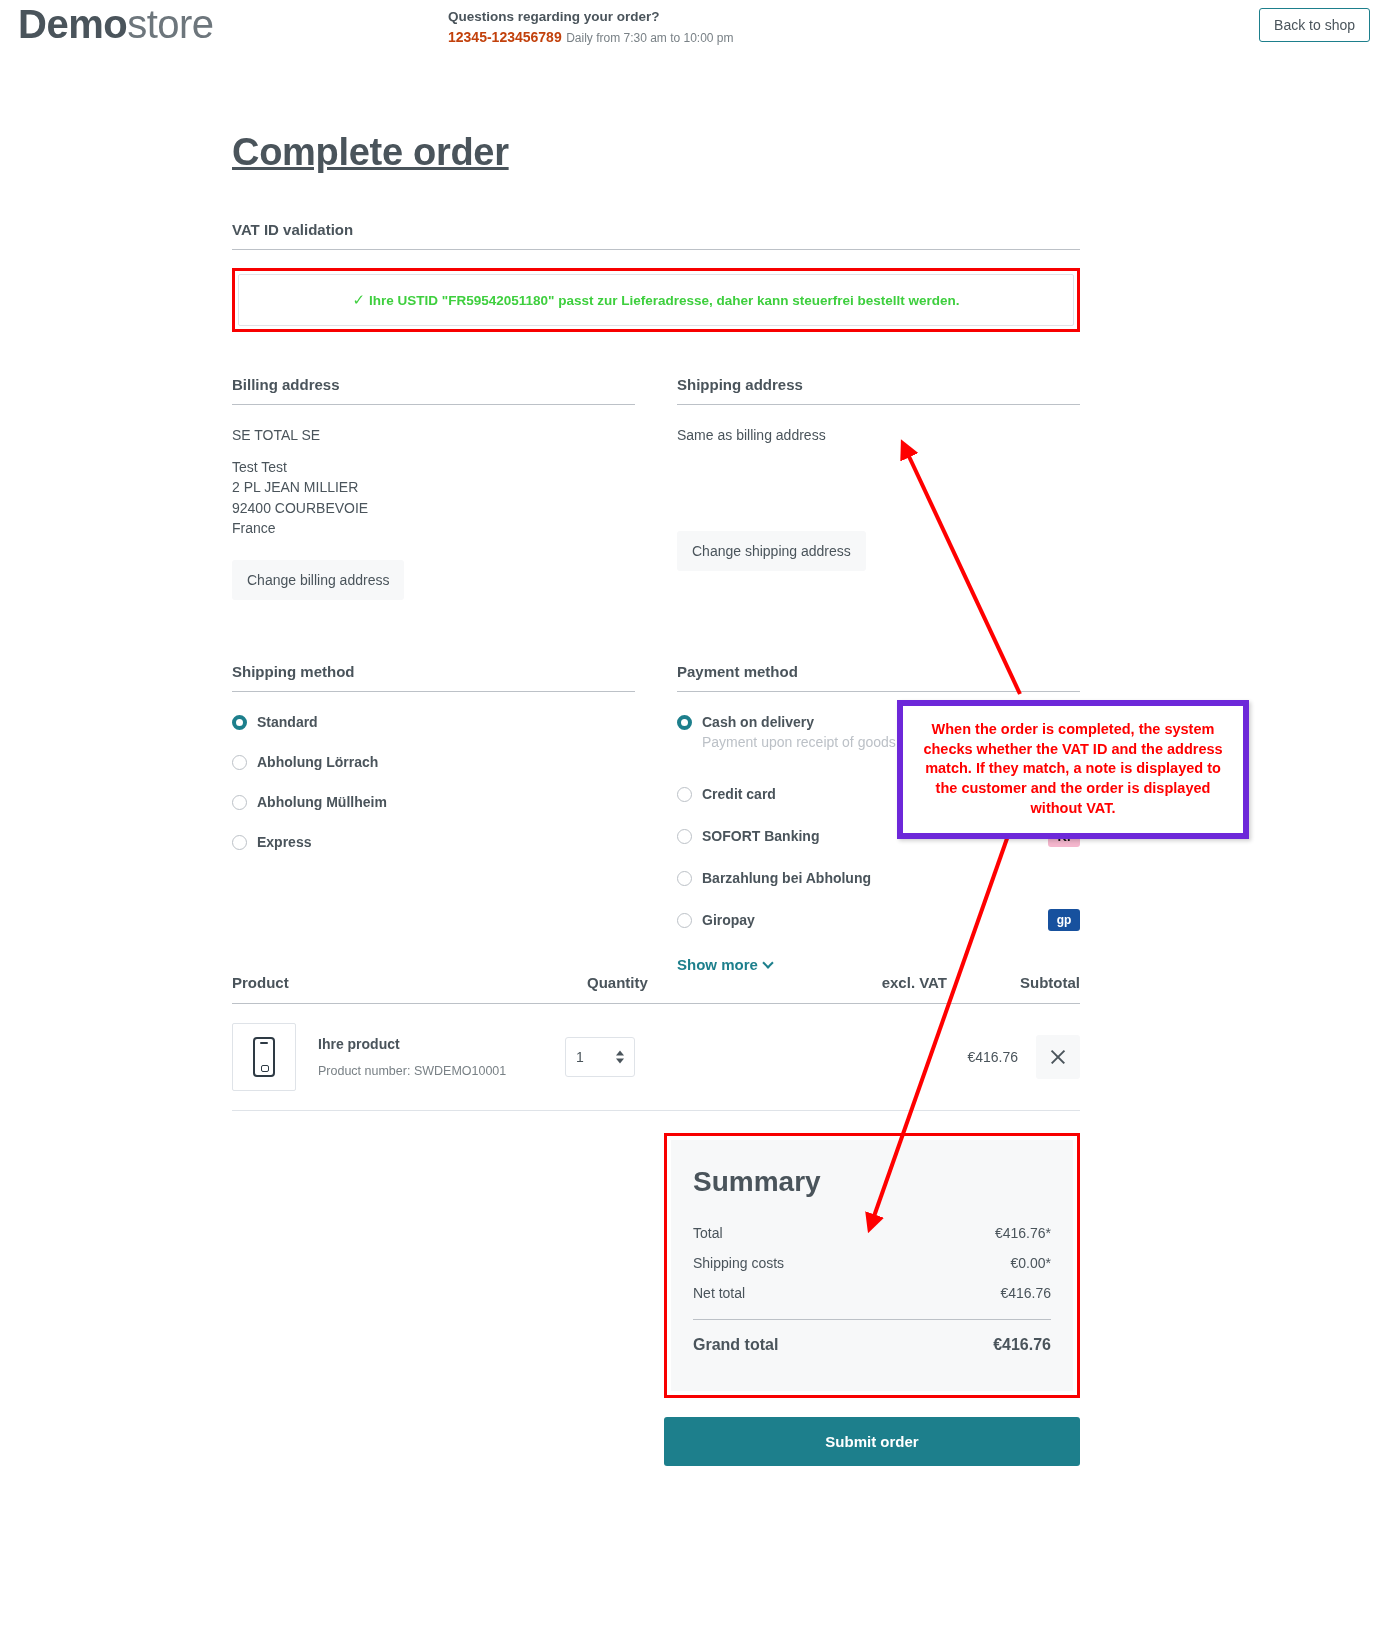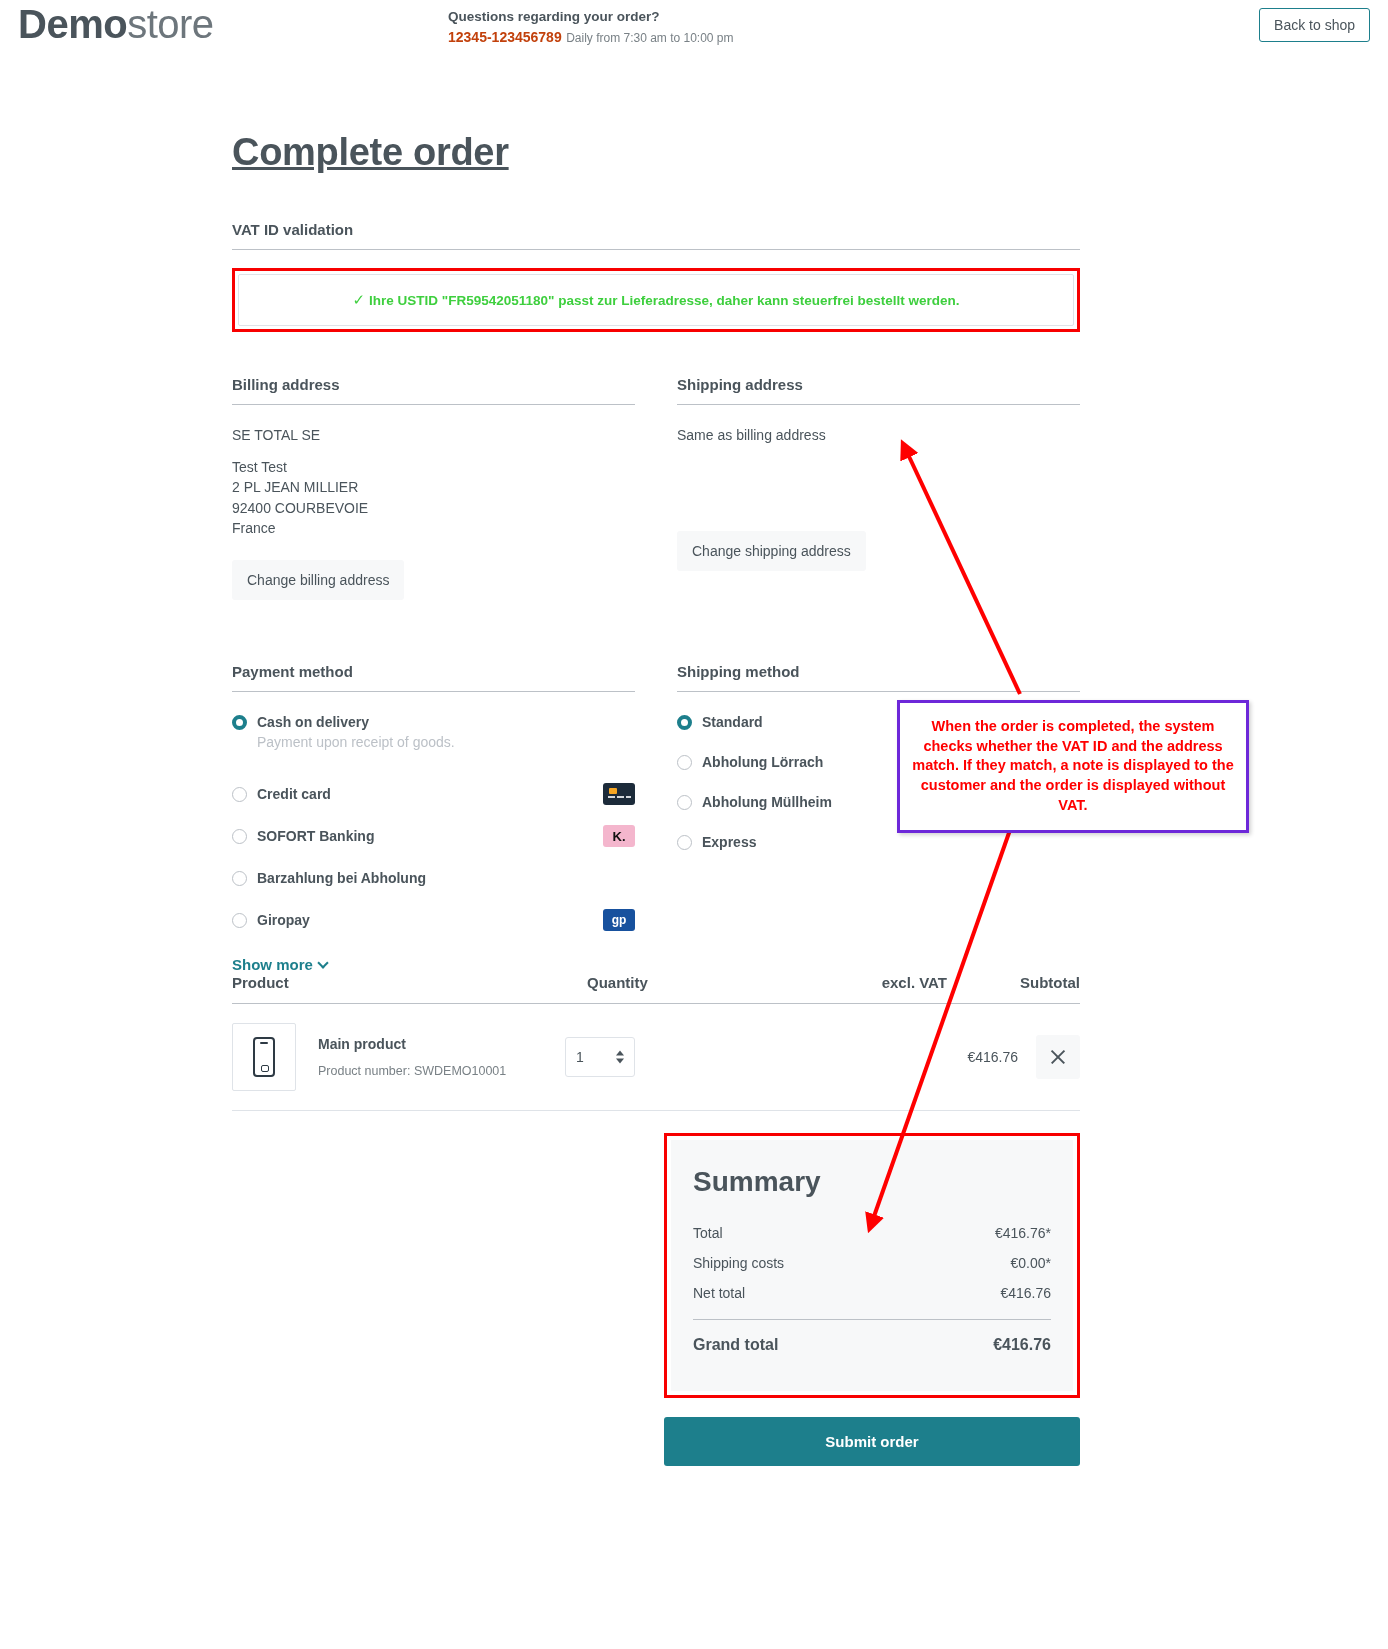--- a/index.html
+++ b/index.html
@@ -362,21 +362,21 @@
     cursor: pointer;
     font-family: "Liberation Sans", sans-serif;
   }
 
   
   .callout {
     position: absolute;
     left: 897px; top: 700px;
     width: 352px;
     background: #ffffff;
-    border: 3px solid #6d28d9;
+    border: 6px solid #6d28d9;
     box-shadow: 2px 2px 4px rgba(0,0,0,0.18);
     padding: 14px 12px;
     color: #ff0000;
     font-weight: bold;
     font-size: 14.5px;
     line-height: 1.36;
     text-align: center;
     z-index: 30;
   }
 
@@ -442,20 +442,41 @@
       <div class="same-as">Same as billing address</div>
       <div style="height:88px"></div>
       <button class="ghost-btn" style="margin-top:0">Change shipping address</button>
     </div>
   </div>
 
   
   <div class="methods-wrap">
 
     <div class="col">
+      <div class="section-head">Shipping method</div>
+
+      <div class="opt-row first">
+        <span class="radio checked"></span>
+        <span class="opt-label">Standard</span>
+      </div>
+      <div class="opt-row" style="margin-top:24px">
+        <span class="radio"></span>
+        <span class="opt-label">Abholung Lörrach</span>
+      </div>
+      <div class="opt-row" style="margin-top:24px">
+        <span class="radio"></span>
+        <span class="opt-label">Abholung Müllheim</span>
+      </div>
+      <div class="opt-row" style="margin-top:24px">
+        <span class="radio"></span>
+        <span class="opt-label">Express</span>
+      </div>
+    </div>
+
+    <div class="col">
       <div class="section-head">Payment method</div>
 
       <div class="opt-row first">
         <span class="radio checked"></span>
         <span class="opt-label">Cash on delivery</span>
       </div>
       <div class="opt-sub">Payment upon receipt of goods.</div>
 
       <div class="opt-row" style="margin-top:36px">
         <span class="radio"></span>
@@ -483,58 +504,37 @@
         <span class="radio"></span>
         <span class="opt-label">Giropay</span>
         <span class="pay-icon giro">gp</span>
       </div>
 
       <div class="show-more">
         <span>Show more</span>
         <span class="chev"></span>
       </div>
     </div>
-
-    <div class="col">
-      <div class="section-head">Shipping method</div>
-
-      <div class="opt-row first">
-        <span class="radio checked"></span>
-        <span class="opt-label">Standard</span>
-      </div>
-      <div class="opt-row" style="margin-top:24px">
-        <span class="radio"></span>
-        <span class="opt-label">Abholung Lörrach</span>
-      </div>
-      <div class="opt-row" style="margin-top:24px">
-        <span class="radio"></span>
-        <span class="opt-label">Abholung Müllheim</span>
-      </div>
-      <div class="opt-row" style="margin-top:24px">
-        <span class="radio"></span>
-        <span class="opt-label">Express</span>
-      </div>
-    </div>
   </div>
 
   
   <div class="cart">
     <div class="cart-head">
       <div class="c-prod">Product</div>
       <div class="c-qty">Quantity</div>
       <div class="c-vat">excl. VAT</div>
       <div class="c-sub">Subtotal</div>
     </div>
 
     <div class="cart-row">
       <div class="thumb">
         <span class="phone-glyph"></span>
       </div>
       <div class="prod-info">
-        <div class="prod-name">Main product</div>
+        <div class="prod-name">Ihre product</div>
         <div class="prod-num">Product number: SWDEMO10001</div>
       </div>
       <div style="width:200px">
         <div class="qty-select">
           <span>1</span>
           <span class="spinner">
             <span class="sp-up"></span>
               <span class="sp-dn"></span>
           </span>
         </div>

